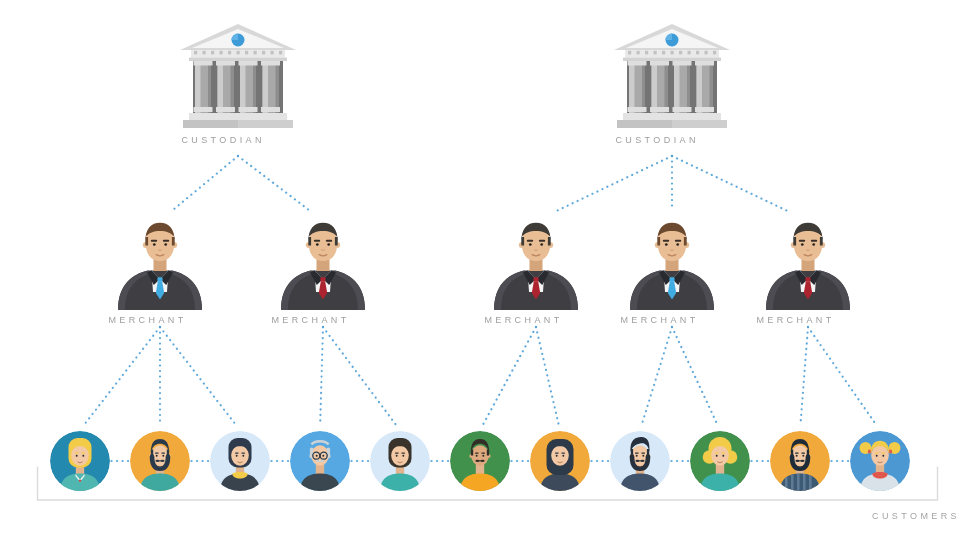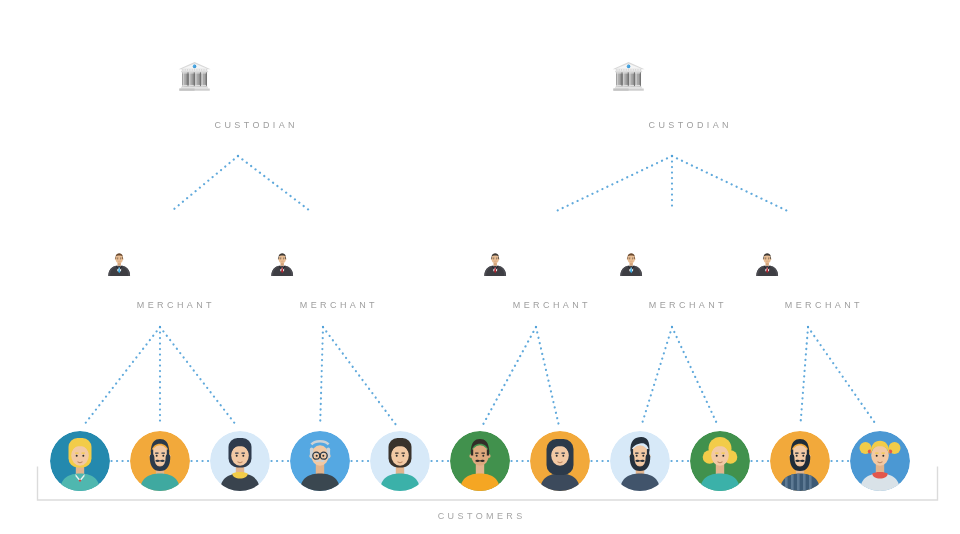--- a/index.html
+++ b/index.html
@@ -1,23 +1,23 @@
 <!DOCTYPE html>
 <html><head>
 <meta charset="utf-8">
 <style>
   *{box-sizing:border-box}
   html,body{margin:0;padding:0;background:#ffffff}
   .stage{position:relative;width:960px;height:534px;background:#ffffff;overflow:hidden;
          font-family:"Liberation Sans",sans-serif}
   #edges{position:absolute;left:0;top:0;width:960px;height:534px;pointer-events:none}
-  .node{position:absolute;display:flex;align-items:flex-end}
+  .node{position:absolute;display:flex;flex-direction:column;align-items:flex-start}
   .node-label{font-size:9px;font-weight:400;letter-spacing:3.4px;text-indent:3.4px;
               color:#9E9E9E;margin-top:5px;white-space:nowrap;text-align:center}
-  .customers-label{position:absolute;top:511px;left:0;width:960px;text-align:center;
+  .customers-label{position:absolute;top:511px;left:0;width:960px;text-align:right;
                    font-size:9px;letter-spacing:3.4px;text-indent:3.4px;color:#A5A5A5}
 </style>
 </head>
 <body>
 
 <div class="stage" id="stage">
   <svg id="edges" width="960" height="534" viewBox="0 0 960 534" xmlns="http://www.w3.org/2000/svg">
       <line x1="238" y1="156" x2="171.7" y2="211" stroke="#4FA0D8" stroke-width="2.2" stroke-dasharray="0.1 5.4" stroke-linecap="round" opacity="0.9"></line>
       <line x1="238" y1="156" x2="310.25" y2="211" stroke="#4FA0D8" stroke-width="2.2" stroke-dasharray="0.1 5.4" stroke-linecap="round" opacity="0.9"></line>
       <line x1="672" y1="156" x2="556.4" y2="211" stroke="#4FA0D8" stroke-width="2.2" stroke-dasharray="0.1 5.4" stroke-linecap="round" opacity="0.9"></line>

